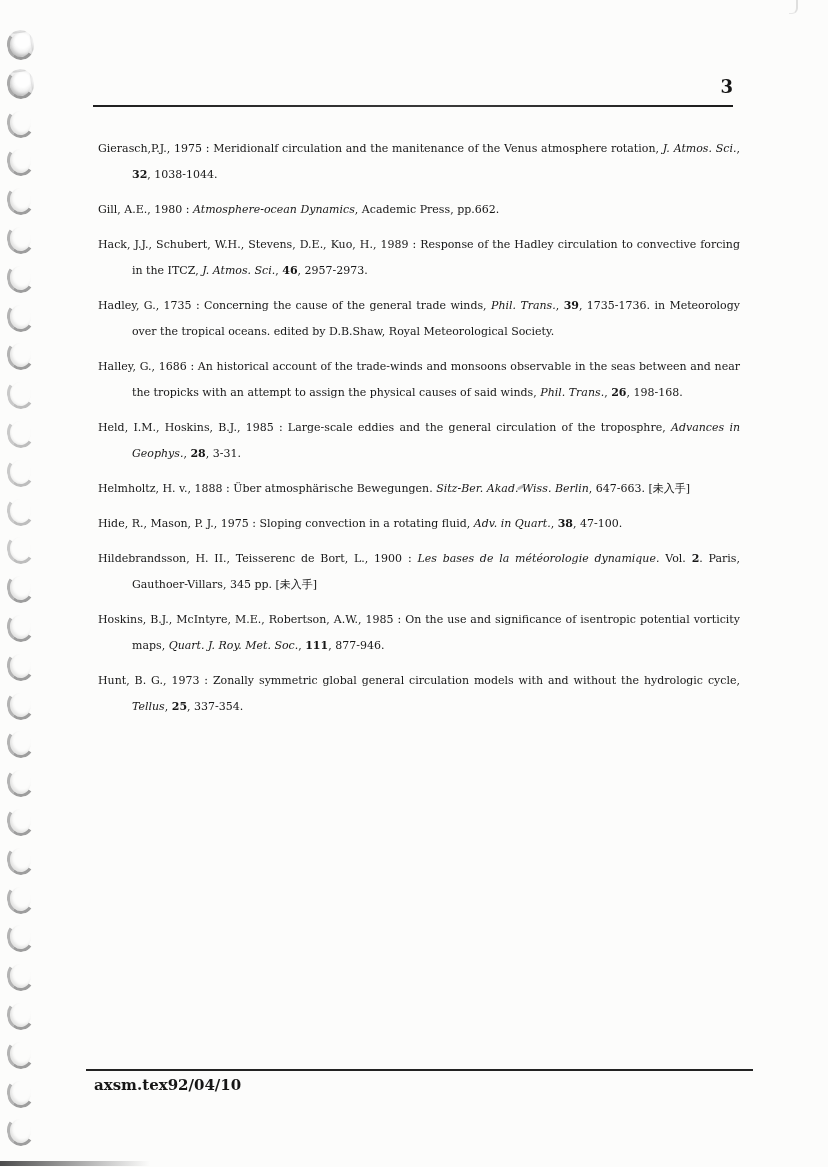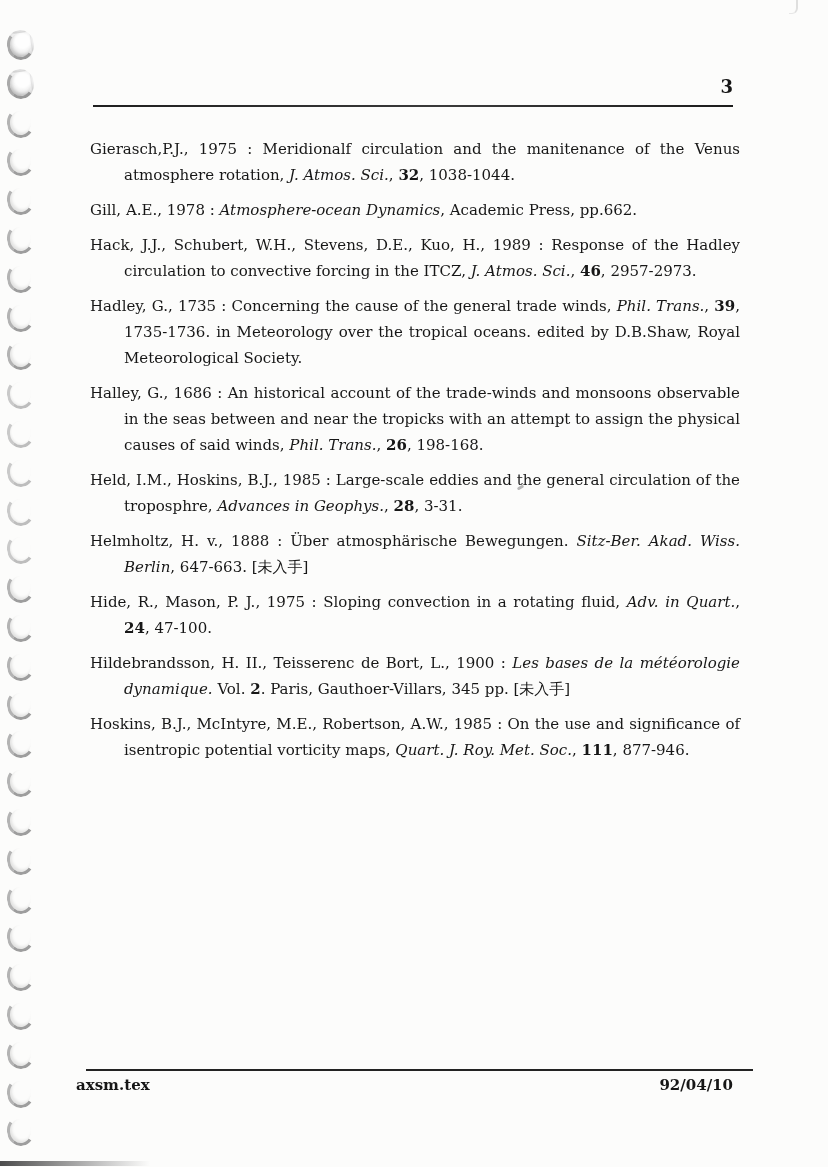--- a/index.html
+++ b/index.html
@@ -34,36 +34,36 @@
   }
   .page-number{
     position:absolute;left:93px;top:76px;width:640px;
     text-align:right;font-weight:bold;font-size:18px;
   }
 
   .content{
     position:absolute;left:90px;top:136px;width:650px;
   }
   .ref{
-    margin:0 0 9px 0;
+    margin:0 0 9px 8px;
     padding-left:34px;text-indent:-34px;
-    font-size:15px;line-height:26px;
+    font-size:11px;line-height:26px;
     text-align:justify;
     color:#171717;
   }
   .ref .i{font-style:italic;}
   .ref .b{font-weight:bold;}
 
   .footer-rule{
     position:absolute;left:86px;top:1069px;width:667px;height:2px;
     background:#232323;
   }
   .footer-row{
-    position:absolute;left:68px;top:1076px;width:667px;
-    display:flex;justify-content:space-between;align-items:flex-start;
+    position:absolute;left:86px;top:1076px;width:667px;
+    display:flex;align-items:flex-start;
     font-weight:bold;font-size:15px;
   }
   .footer-row .fl{padding-left:8px;}
   .footer-row .fr{padding-right:2px;}
 
   .corner-strip{
     position:absolute;left:0;top:1161px;width:150px;height:5px;
     background:linear-gradient(90deg,#4c4c4c 0%,#8a8a8a 35%,#c9c9c9 70%,rgba(201,201,201,0) 100%);
   }
   .speck-1{
@@ -111,29 +111,30 @@
       <div class="hole" style="top: 1038.8px;"></div>
       <div class="hole" style="top: 1077.6px;"></div>
       <div class="hole" style="top: 1116.4px;"></div>
     </div>
 
   <div class="page-number">3</div>
   <div class="header-rule"></div>
 
   <div class="content" id="ref-list">
       <p class="ref"><span>Gierasch,P.J., 1975 : Meridionalf circulation and the manitenance of the Venus atmosphere rotation, </span><span class="i">J. Atmos. Sci.</span><span>, </span><span class="b">32</span><span>, 1038-1044.</span></p>
-      <p class="ref"><span>Gill, A.E., 1978 : </span><span class="i">Atmosphere-ocean Dynamics</span><span>, Academic Press, pp.662.</span></p>
+      <p class="ref"><span>Gill, A.E., 1980 : </span><span class="i">Atmosphere-ocean Dynamics</span><span>, Academic Press, pp.662.</span></p>
       <p class="ref"><span>Hack, J.J., Schubert, W.H., Stevens, D.E., Kuo, H., 1989 : Response of the Hadley circulation to convective forcing in the ITCZ, </span><span class="i">J. Atmos. Sci.</span><span>, </span><span class="b">46</span><span>, 2957-2973.</span></p>
       <p class="ref"><span>Hadley, G., 1735 : Concerning the cause of the general trade winds, </span><span class="i">Phil. Trans.</span><span>, </span><span class="b">39</span><span>, 1735-1736.  in Meteorology over the tropical oceans.  edited by D.B.Shaw, Royal Meteorological Society.</span></p>
       <p class="ref"><span>Halley, G., 1686 : An historical account of the trade-winds and monsoons observable in the seas between and near the tropicks with an attempt to assign the physical causes of said winds, </span><span class="i">Phil. Trans.</span><span>, </span><span class="b">26</span><span>, 198-168.</span></p>
       <p class="ref"><span>Held, I.M., Hoskins, B.J., 1985 : Large-scale eddies and the general circulation of the troposphre, </span><span class="i">Advances in Geophys.</span><span>, </span><span class="b">28</span><span>, 3-31.</span></p>
       <p class="ref"><span>Helmholtz, H. v., 1888 : Über atmosphärische Bewegungen.  </span><span class="i">Sitz-Ber.  Akad.  Wiss.  Berlin</span><span>, 647-663. [未入手]</span></p>
-      <p class="ref"><span>Hide, R., Mason, P. J., 1975 : Sloping convection in a rotating fluid, </span><span class="i">Adv. in Quart.</span><span>, </span><span class="b">24</span><span>, 47-100.</span></p>
+      <p class="ref"><span>Hide, R., Mason, P. J., 1975 : Sloping convection in a rotating fluid, </span><span class="i">Adv. in Quart.</span><span>, </span><span class="b">38</span><span>, 47-100.</span></p>
       <p class="ref"><span>Hildebrandsson, H. II., Teisserenc de Bort, L., 1900 : </span><span class="i">Les bases de la météorologie dynamique.</span><span> Vol. </span><span class="b">2</span><span>. Paris, Gauthoer-Villars, 345 pp. [未入手]</span></p>
       <p class="ref"><span>Hoskins, B.J., McIntyre, M.E., Robertson, A.W., 1985 : On the use and significance of isentropic potential vorticity maps, </span><span class="i">Quart. J. Roy. Met. Soc.</span><span>, </span><span class="b">111</span><span>, 877-946.</span></p>
+      <p class="ref"><span>Hunt, B. G., 1973 : Zonally symmetric global general circulation models with and without the hydrologic cycle, </span><span class="i">Tellus</span><span>, </span><span class="b">25</span><span>, 337-354.</span></p>
     </div>
 
   <div class="footer-rule"></div>
   <div class="footer-row">
     <span class="fl">axsm.tex</span>
     <span class="fr">92/04/10</span>
   </div>
 
   <div class="corner-strip"></div>
   <div class="speck-1"></div>

